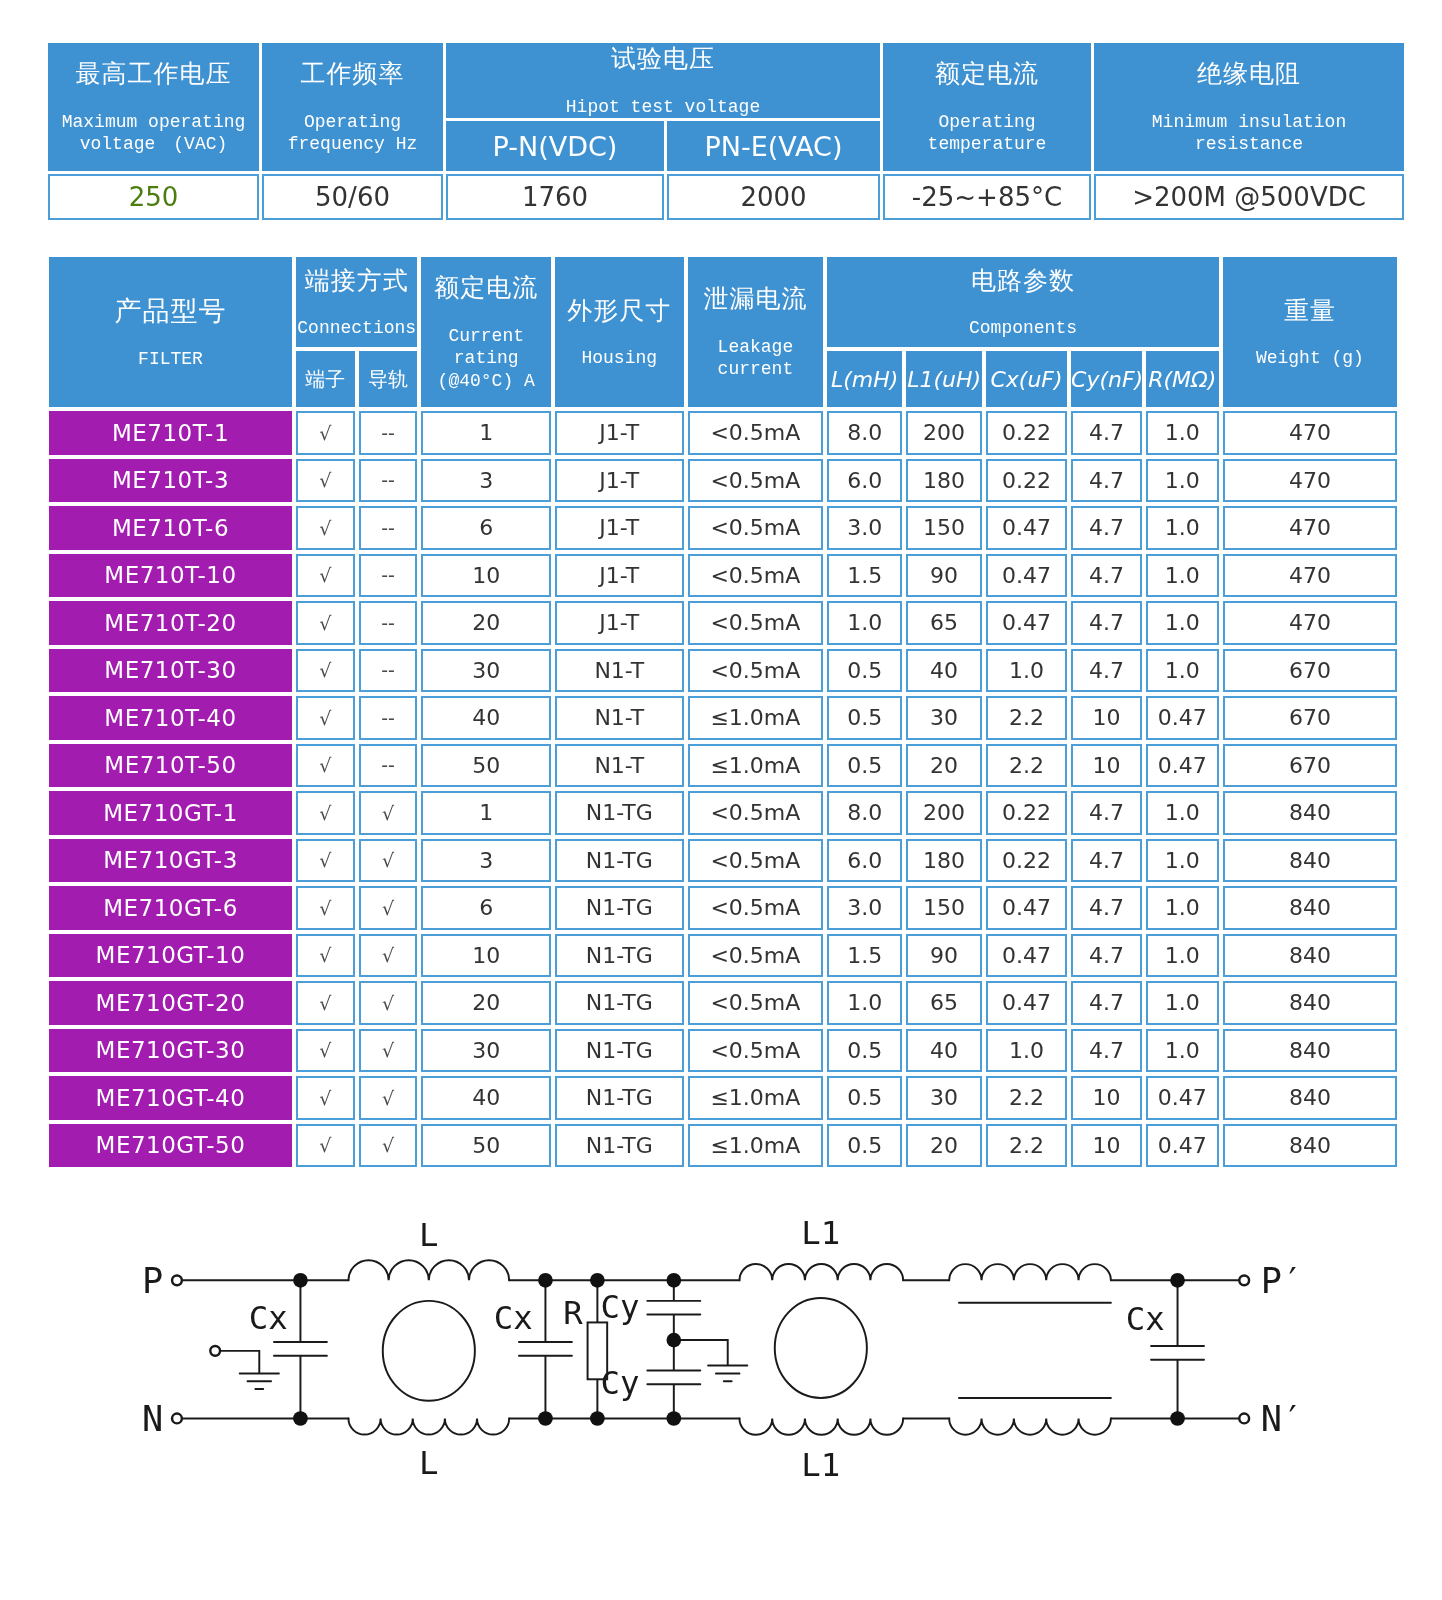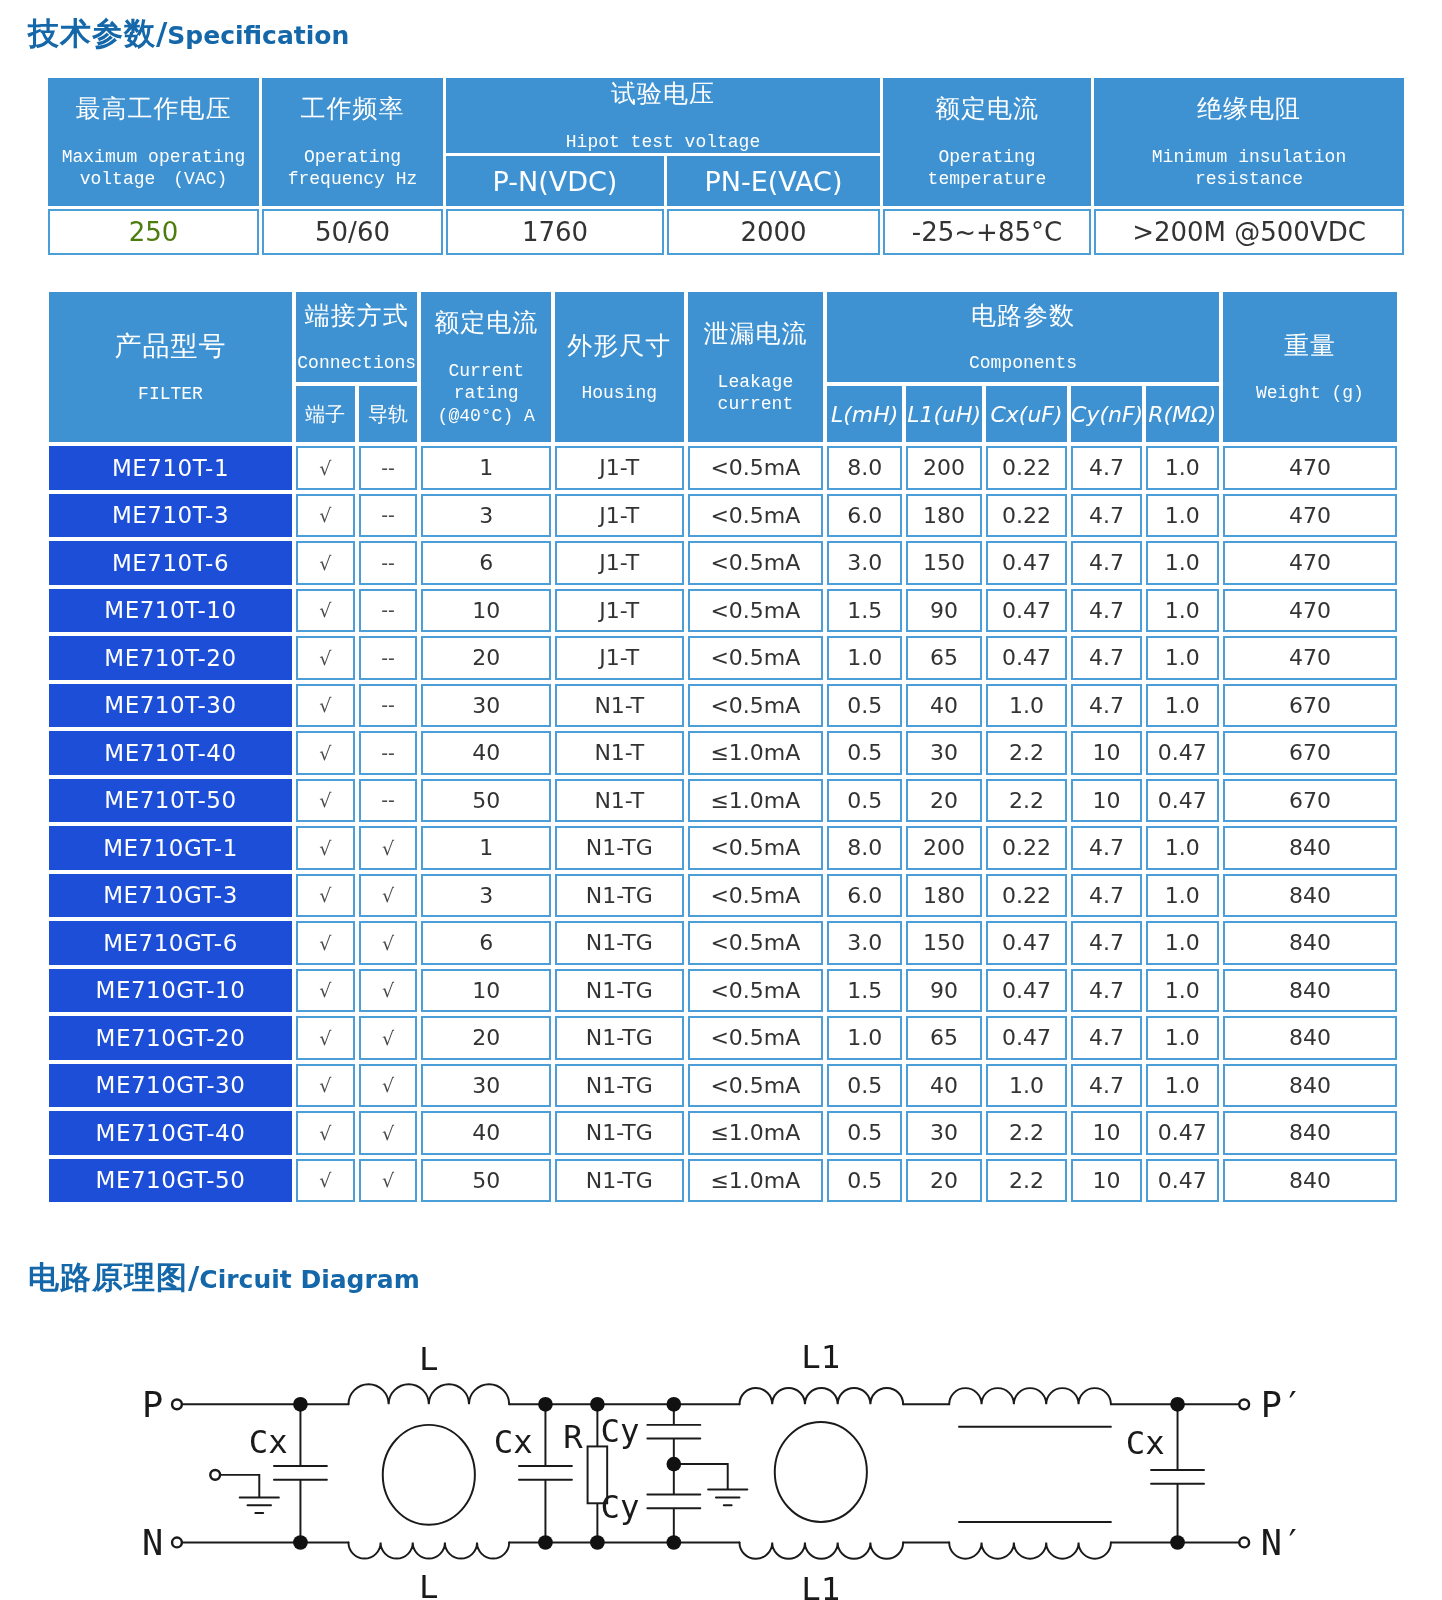--- a/index.html
+++ b/index.html
@@ -29,35 +29,34 @@
   .spec-table th.sub{font-size:27px;}
   .spec-table td{height:42px;font-size:26px;}
   .spec-table td.v-blue{color:#4d7c0f;}
   
   .prod-table{width:1356px;border-spacing:4px;margin-top:30px;}
   .prod-table .ph1 th{height:90px;}
   .prod-table .ph2 th{height:56px;font-size:20px;}
   .prod-table .ph2 th.comp{font-size:22px;font-style:italic;}
   .prod-table th.model-h .cn{font-size:27px;}
   .prod-table td{height:39.5px;font-size:22px;}
-  .prod-table td.model-cell{background:#1d4ed8;color:#fff;font-size:23px;letter-spacing:.5px;}
+  .prod-table td.model-cell{background:#a21caf;color:#fff;font-size:23px;letter-spacing:.5px;}
   .prod-table td.check-cell{font-size:19px;color:#4a4a4a;}
   
   .circuit-title{margin-top:54px;}
   .circuit-box{width:1176px;margin:26px auto 0 auto;}
   svg text{font-family:"DejaVu Sans Mono","Liberation Mono",monospace;fill:#1a1a1a;}
   svg .lbl{font-size:33px;}
   svg .term{font-size:36px;}
 </style>
 </head>
 <body>
 
 <div class="page">
 
-  <h1 class="sec-title"><span class="t-cn">技术参数</span><span class="t-sep">/</span><span class="t-en">Specification</span></h1>
 
   <div class="tbl-wrap">
 
     <table class="spec-table">
       <colgroup>
         <col style="width:211px">
           <col style="width:181px">
           <col style="width:218px">
         <col style="width:213px">
           <col style="width:208px">
@@ -379,21 +378,20 @@
             <td class="vcell">20</td>
             <td class="vcell">2.2</td>
             <td class="vcell">10</td>
             <td class="vcell">0.47</td>
             <td class="vcell">840</td>
           </tr>
         </tbody>
     </table>
   </div>
 
-  <h1 class="sec-title circuit-title"><span class="t-cn">电路原理图</span><span class="t-sep">/</span><span class="t-en">Circuit Diagram</span></h1>
 
   <div class="circuit-box">
     <svg viewBox="0 0 1200 300" width="1176" height="294">
       <g stroke="#1a1a1a" stroke-width="2" fill="none" stroke-linecap="round">
 
         <path d="M57,85 H227 M391,85 H626 M793,85 H840 M1005,85 H1136"></path>
 
         <path d="M57,226 H227 M391,226 H626 M793,226 H840 M1005,226 H1136"></path>
 
         <path d="M227,85 a20.5,20.5 0 0 1 41,0 a20.5,20.5 0 0 1 41,0 a20.5,20.5 0 0 1 41,0 a20.5,20.5 0 0 1 41,0"></path>

